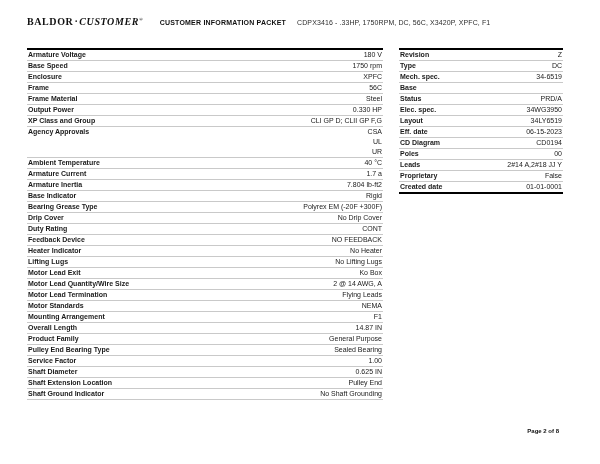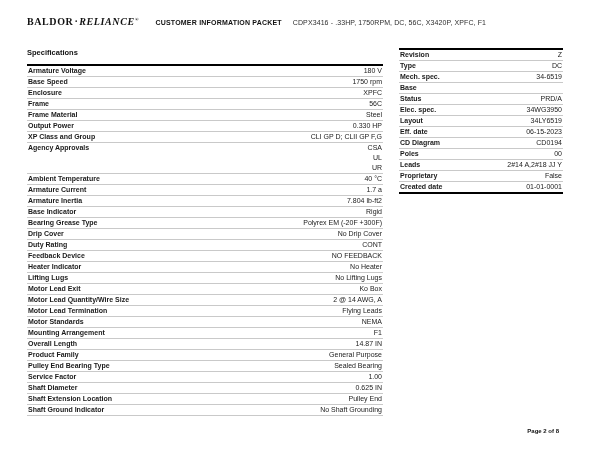--- a/index.html
+++ b/index.html
@@ -86,30 +86,29 @@
     font-size:6px;
     font-weight:bold;
     color:#111;
   }
 </style>
 </head>
 <body>
 
 <div class="doc-header">
   <div class="logo">
-    <span>BALDOR</span><span class="sep">·</span><span class="reliance">RELIANCE</span><span class="mark">®</span>
+    <span>BALDOR</span><span class="sep">·</span><span class="reliance">CUSTOMER</span><span class="mark">®</span>
   </div>
   <div class="doc-title">CUSTOMER INFORMATION PACKET</div>
   <div class="part-number">CDPX3416 - .33HP, 1750RPM, DC, 56C, X3420P, XPFC, F1</div>
 </div>
 
 <div class="columns">
 
   <div class="col-spec">
-    <div class="section-title">Specifications</div>
     <div class="data-table" id="spec-table">
         <div class="table-row">
           <div class="row-label">Armature Voltage</div>
           <div class="row-value">180 V</div>
         </div>
         <div class="table-row">
           <div class="row-label">Base Speed</div>
           <div class="row-value">1750 rpm</div>
         </div>
         <div class="table-row">

